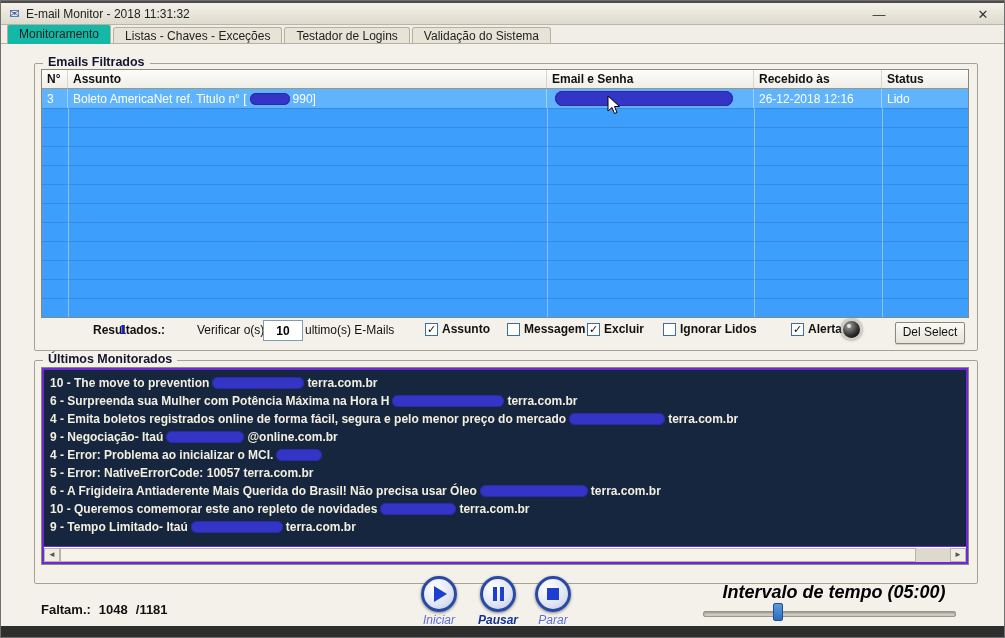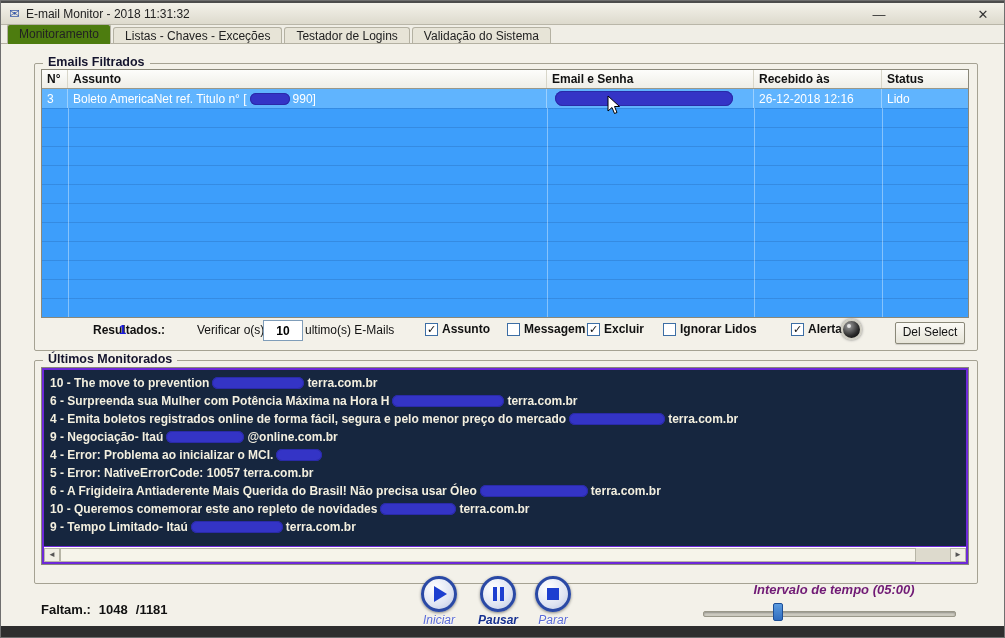--- a/index.html
+++ b/index.html
@@ -14,21 +14,21 @@
   .title{font-size:12px;color:#222;}
   .win-btn{position:absolute;top:2px;width:30px;height:19px;text-align:center;
     font-size:13px;line-height:19px;color:#333;cursor:default;}
   .win-btn.min{right:110px;}
   .win-btn.close{right:6px;}
   
   .tabbar{position:absolute;top:24px;left:0;right:0;height:19px;display:flex;
     align-items:flex-end;padding-left:6px;gap:2px;}
   .tab{height:16px;line-height:16px;padding:0 11px;font-size:12px;color:#222;
     background:#e7e4d7;border:1px solid #b4b1a2;border-bottom:none;border-radius:3px 3px 0 0;}
-  .tab.active{height:19px;line-height:19px;background:#4d7c0f;position:relative;z-index:3;}
+  .tab.active{height:19px;line-height:19px;background:#14b8a6;position:relative;z-index:3;}
   
   .panel{position:absolute;top:42px;left:0;right:0;bottom:11px;background:#f3f1e9;
     border-top:1px solid #b4b1a2;}
   .group{position:absolute;border:1px solid #a5a293;border-radius:2px;}
   .gcaption{position:absolute;top:-9px;left:8px;background:#f3f1e9;padding:0 5px;
     font-size:12.5px;font-weight:bold;color:#14142e;}
   
   .grp-filtrados{left:33px;top:19px;width:942px;height:286px;}
   .table{position:absolute;left:6px;top:5px;width:928px;height:249px;
     border:1px solid #8a887a;box-sizing:border-box;background:#3d9efb;}
@@ -90,21 +90,21 @@
     border:3px solid #2a49a5;display:flex;align-items:center;justify-content:center;
     box-shadow:0 1px 3px rgba(0,0,0,.45);}
   .glyph-play{width:0;height:0;border-left:13px solid #1d3fd0;border-top:8px solid transparent;
     border-bottom:8px solid transparent;margin-left:3px;}
   .glyph-pause{display:flex;gap:3px;}
   .glyph-pause i{width:4px;height:14px;background:#1d3fd0;display:block;}
   .glyph-stop{width:12px;height:12px;background:#1d3fd0;}
   .blabel{font-size:12px;font-style:italic;color:#5a6bd8;margin-top:1px;text-shadow:0 1px 0 #fff;}
   .blabel.strong{font-weight:bold;color:#16308f;}
   .interval-label{position:absolute;left:700px;top:538px;width:266px;text-align:center;
-    font-size:13px;font-style:italic;font-weight:bold;color:#701a75;}
+    font-size:18px;font-style:italic;font-weight:bold;color:#000000;}
   .slider{position:absolute;left:702px;top:558px;width:253px;height:20px;}
   .track{position:absolute;top:9px;left:0;right:0;height:4px;background:#cfcdc2;
     border:1px solid #9a9889;border-radius:2px;box-shadow:inset 0 1px 2px rgba(0,0,0,.3);}
   .thumb{position:absolute;top:1px;left:70px;width:10px;height:18px;border-radius:2px;
     background:linear-gradient(#5b9be0,#2f6cbe);border:1px solid #1d4e96;box-sizing:border-box;}
   .bottom-strip{position:absolute;left:0;right:0;bottom:0;height:11px;background:#2e2e2e;}
   .cursor{position:absolute;left:606px;top:94px;z-index:50;}
 </style>
 </head>
 <body>

